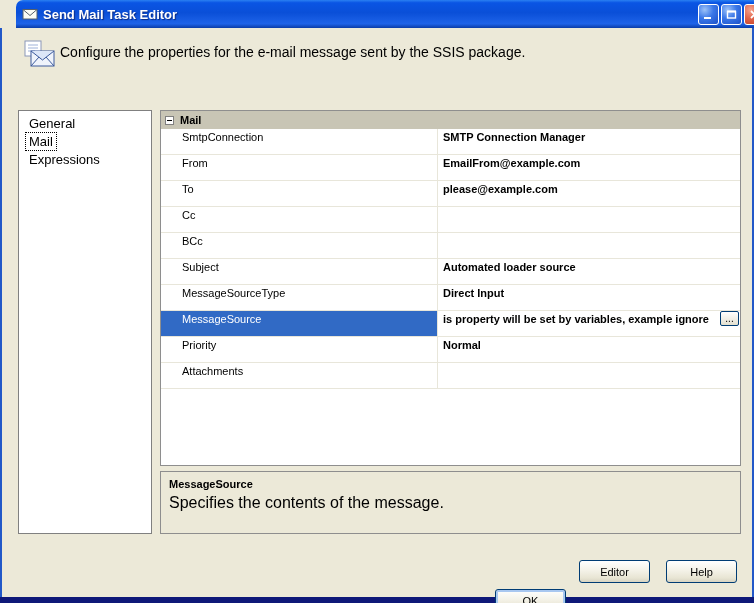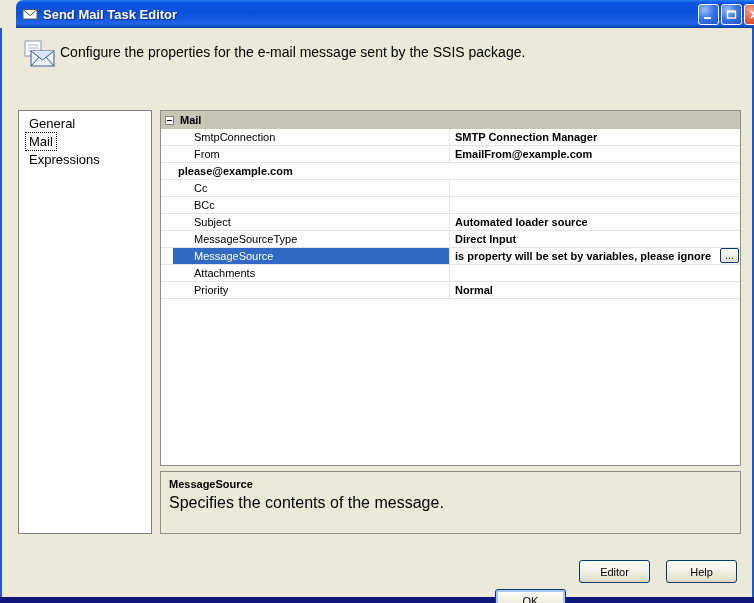--- a/index.html
+++ b/index.html
@@ -36,21 +36,21 @@
   .sb-item.selected { outline:1px dotted #000; }
 
   
   .grid { position:absolute; left:160px; top:110px; width:581px; height:356px;
     background:#fff; border:1px solid #8E8E8E; overflow:hidden; }
   .grid-cat { height:18px; background:#C8C5B5; display:flex; align-items:center;
     font-size:11px; font-weight:bold; color:#000; }
   .collapse-box { width:9px; height:9px; margin:0 6px 0 4px; background:#fff;
     border:1px solid #808080; position:relative; flex:none; cursor:pointer; }
   .collapse-box::after { content:""; position:absolute; left:1px; right:1px; top:3px; height:1px; background:#000; }
-  .p-row { display:flex; height:17px; border-bottom:1px solid #E8E6DA; font-size:11px;padding-left:12px; }
+  .p-row { display:flex; height:26px; border-bottom:1px solid #E8E6DA; font-size:11px; }
   .p-name { width:277px; padding:2px 4px 0 21px; border-right:1px solid #E8E6DA;
     overflow:hidden; white-space:nowrap; cursor:default; }
   .p-value { flex:1; font-weight:bold; padding:2px 22px 0 5px; position:relative;
     overflow:hidden; white-space:nowrap; cursor:default; }
   .p-row.sel .p-name { background:#316AC5; color:#fff; }
   .ellipsis { position:absolute; right:1px; top:0; width:19px; height:15px; font-size:10px;
     line-height:9px; border:1px solid #003C74; border-radius:2px;
     background:linear-gradient(180deg,#fff,#E3E0D0); padding:0; cursor:pointer;
     font-family:"Liberation Sans", sans-serif; }
 
@@ -127,49 +127,50 @@
     <div>
         <div class="p-row">
           <div class="p-name">SmtpConnection</div>
           <div class="p-value"><span>SMTP Connection Manager</span></div>
         </div>
         <div class="p-row">
           <div class="p-name">From</div>
           <div class="p-value"><span>EmailFrom@example.com</span></div>
         </div>
         <div class="p-row">
+          <div class="p-name">To</div>
           <div class="p-value"><span>please@example.com</span></div>
         </div>
         <div class="p-row">
           <div class="p-name">Cc</div>
           <div class="p-value"><span></span></div>
         </div>
         <div class="p-row">
           <div class="p-name">BCc</div>
           <div class="p-value"><span></span></div>
         </div>
         <div class="p-row">
           <div class="p-name">Subject</div>
           <div class="p-value"><span>Automated loader source</span></div>
         </div>
         <div class="p-row">
           <div class="p-name">MessageSourceType</div>
           <div class="p-value"><span>Direct Input</span></div>
         </div>
         <div class="p-row sel">
           <div class="p-name">MessageSource</div>
-          <div class="p-value"><span>is property will be set by variables, please ignore</span><button class="ellipsis">...</button></div>
+          <div class="p-value"><span>is property will be set by variables, example ignore</span><button class="ellipsis">...</button></div>
+        </div>
+        <div class="p-row">
+          <div class="p-name">Priority</div>
+          <div class="p-value"><span>Normal</span></div>
         </div>
         <div class="p-row">
           <div class="p-name">Attachments</div>
           <div class="p-value"><span></span></div>
-        </div>
-        <div class="p-row">
-          <div class="p-name">Priority</div>
-          <div class="p-value"><span>Normal</span></div>
         </div>
       </div>
   </div>
 
   <div class="desc">
     <div class="desc-title">MessageSource</div>
     <div class="desc-text">Specifies the contents of the message.</div>
   </div>
 
   <button class="btn btn-ok">OK</button>

